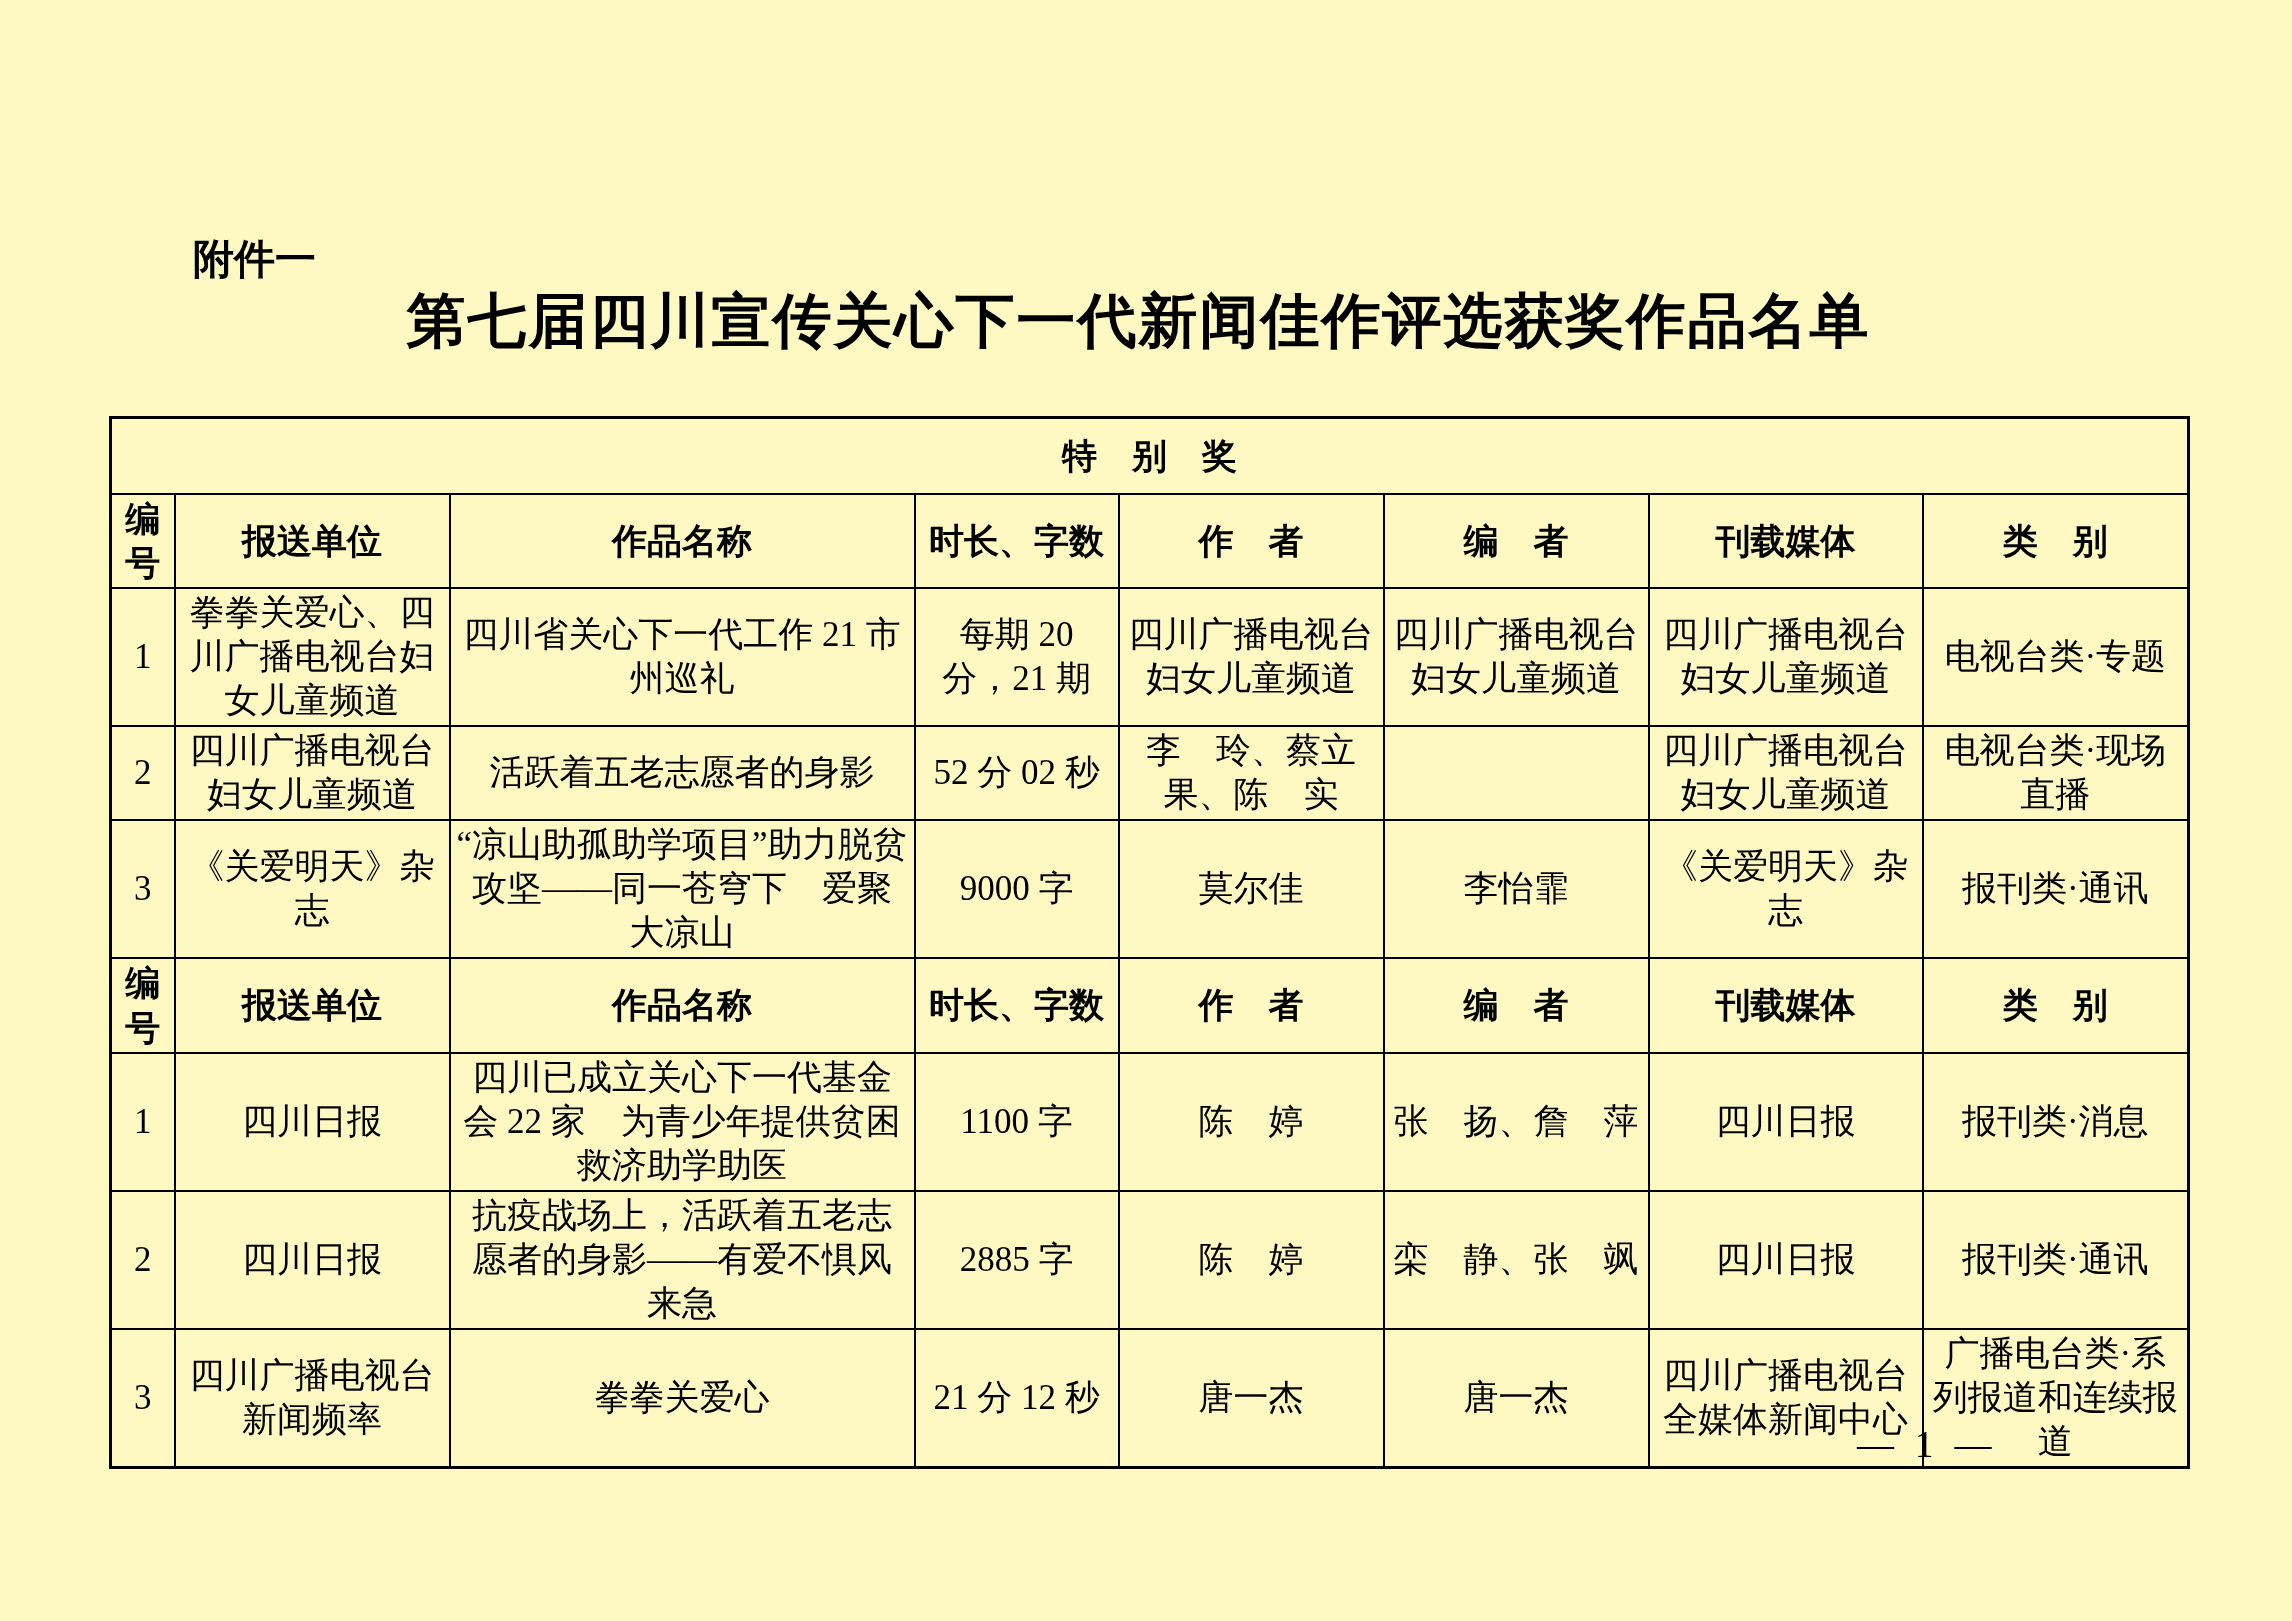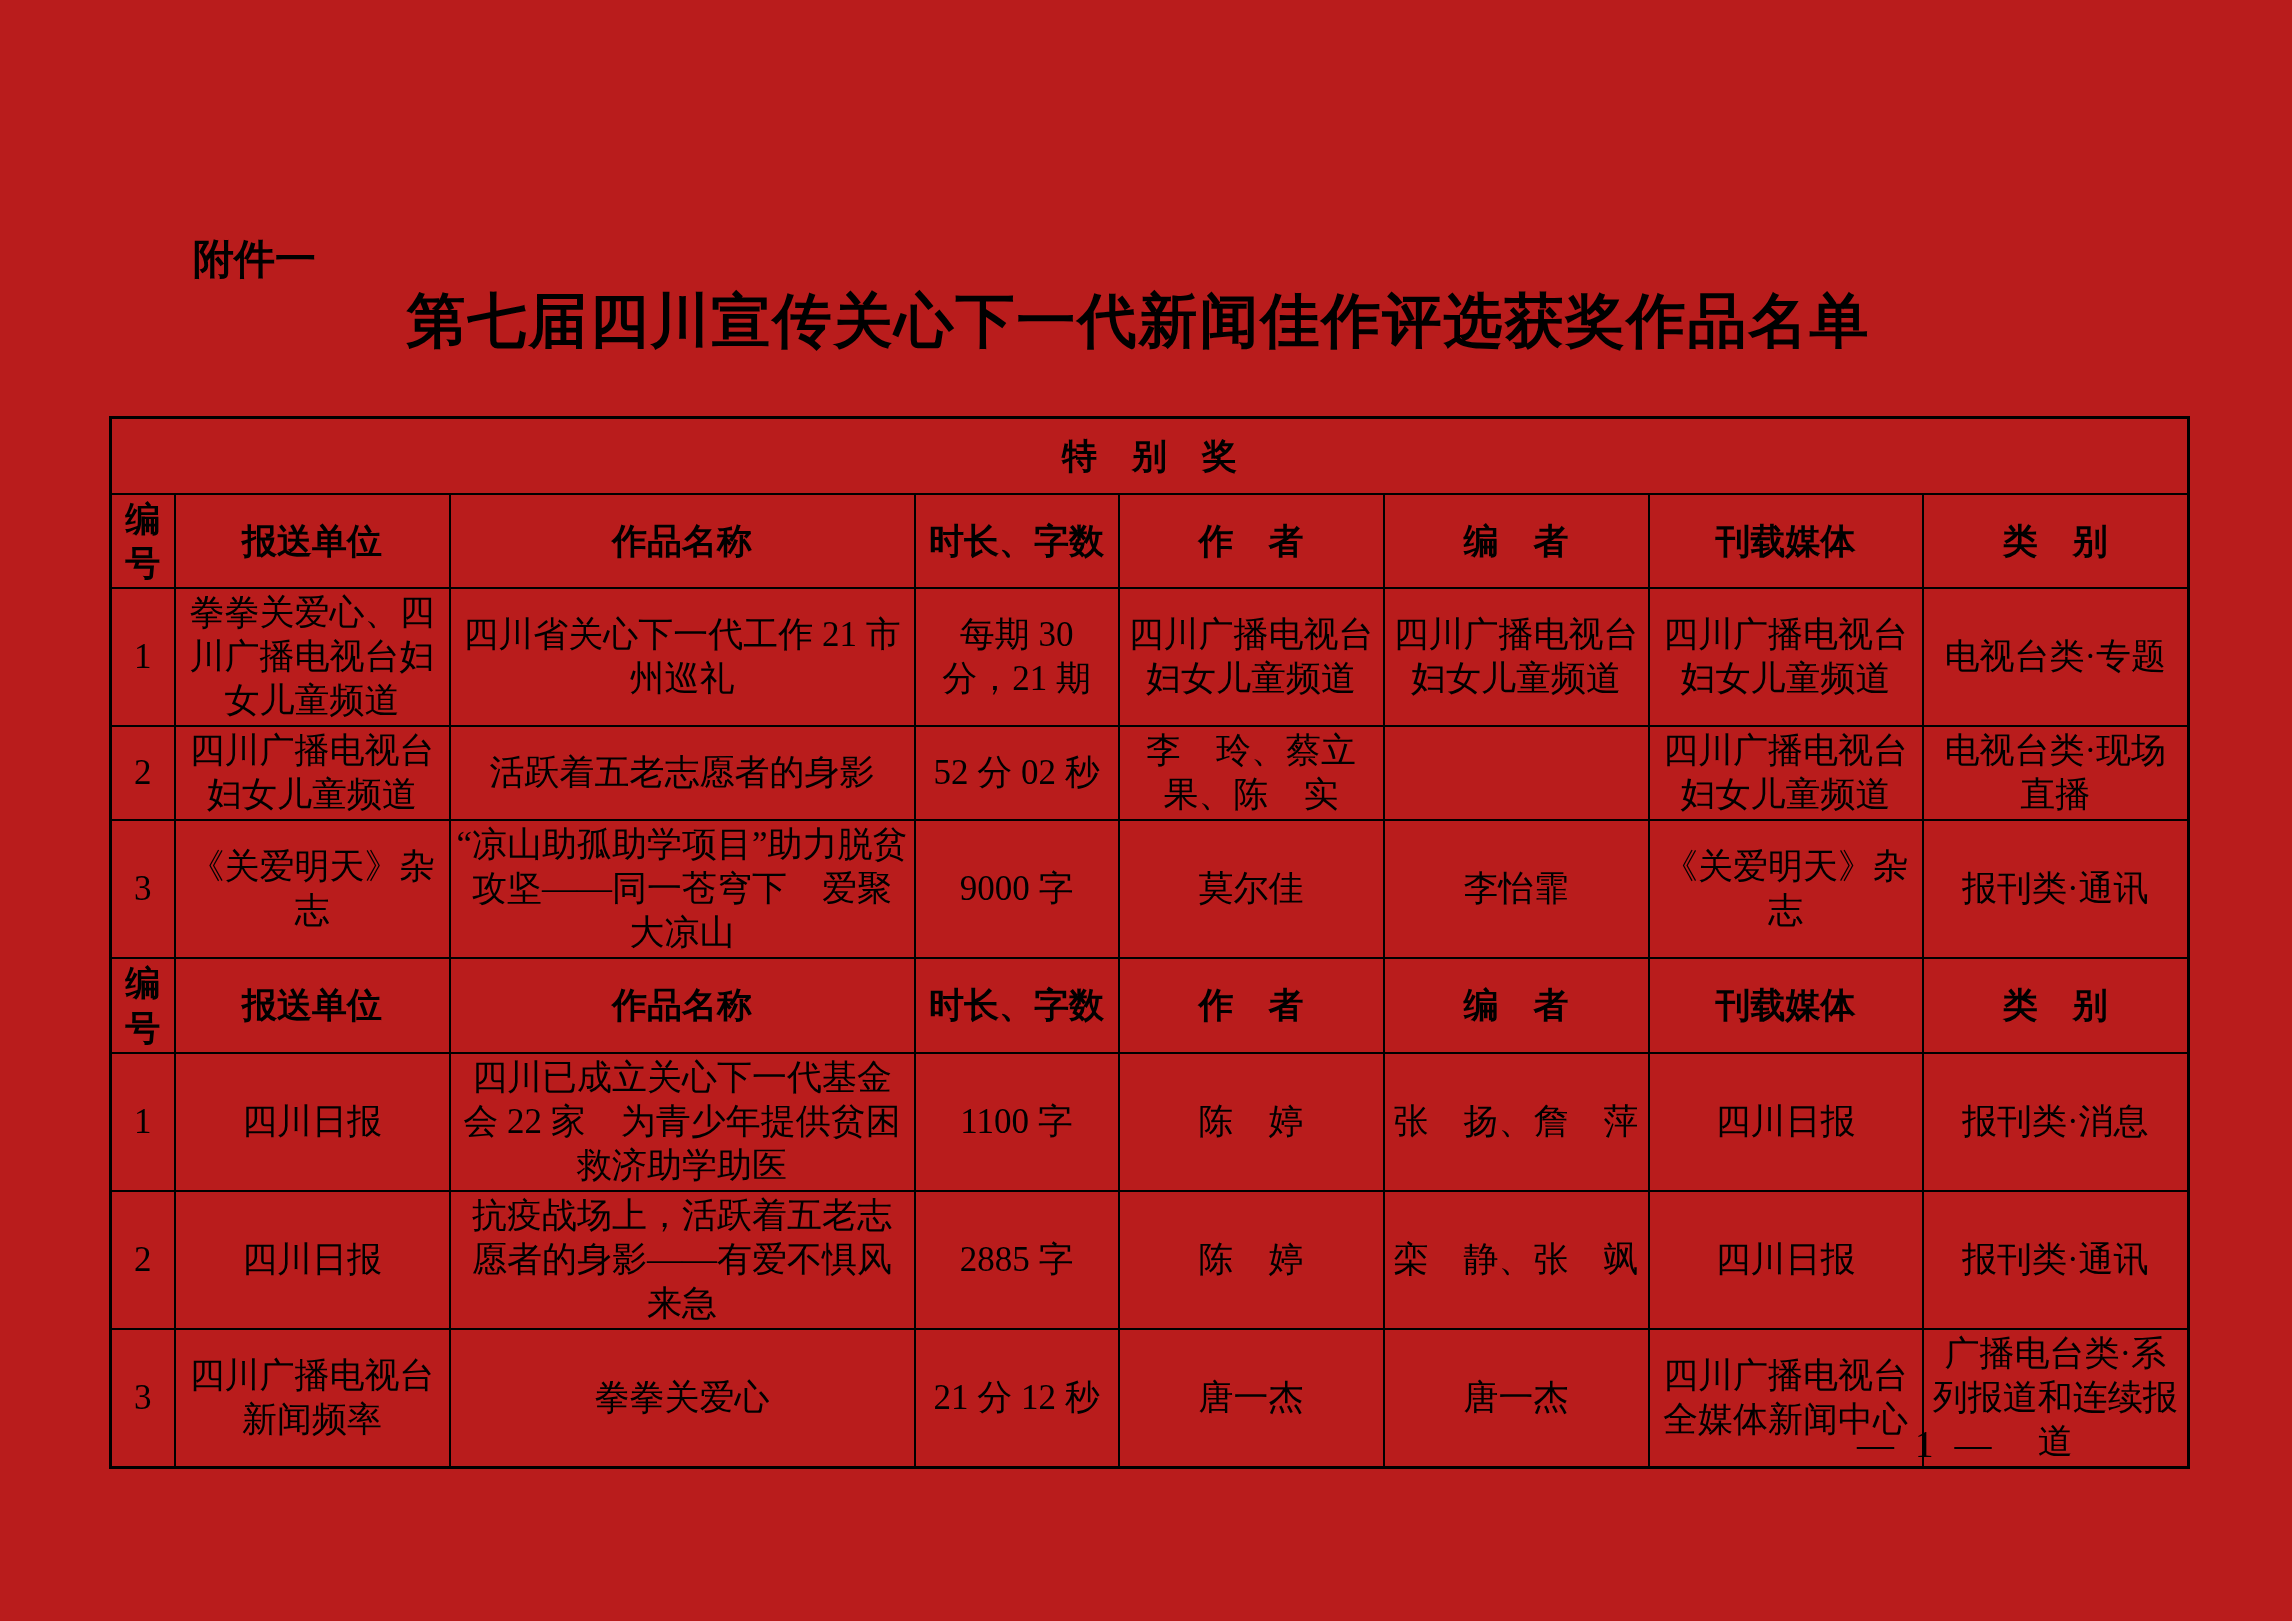--- a/index.html
+++ b/index.html
@@ -1,20 +1,20 @@
 <!DOCTYPE html>
 <html><head>
 <meta charset="utf-8">
 <style>
   html,body { margin:0; padding:0; background:#888; }
   .page {
     position:relative;
     width:2293px;
     height:1621px;
-    background:#b91c1c;
+    background:#fef9c3;
     color:#000000;
     font-family:"Liberation Serif","DejaVu Serif",serif;
     overflow:hidden;
   }
   .attachment {
     position:absolute;
     left:193px;
     top:235px;
     font-family:"Liberation Sans","DejaVu Sans",sans-serif;
     font-weight:bold;
@@ -115,21 +115,21 @@
         <td class="header-cell">作　者</td>
         <td class="header-cell">编　者</td>
         <td class="header-cell">刊载媒体</td>
         <td class="header-cell">类　别</td>
       </tr>
 
       <tr style="height:127px">
         <td>1</td>
         <td>拳拳关爱心、四川广播电视台妇女儿童频道</td>
         <td class="work-cell">四川省关心下一代工作 21 市州巡礼</td>
-        <td>每期 30 分，21 期</td>
+        <td>每期 20 分，21 期</td>
         <td>四川广播电视台妇女儿童频道</td>
         <td>四川广播电视台妇女儿童频道</td>
         <td>四川广播电视台妇女儿童频道</td>
         <td>电视台类·专题</td>
       </tr>
 
       <tr style="height:86px">
         <td>2</td>
         <td>四川广播电视台妇女儿童频道</td>
         <td class="work-cell">活跃着五老志愿者的身影</td>

